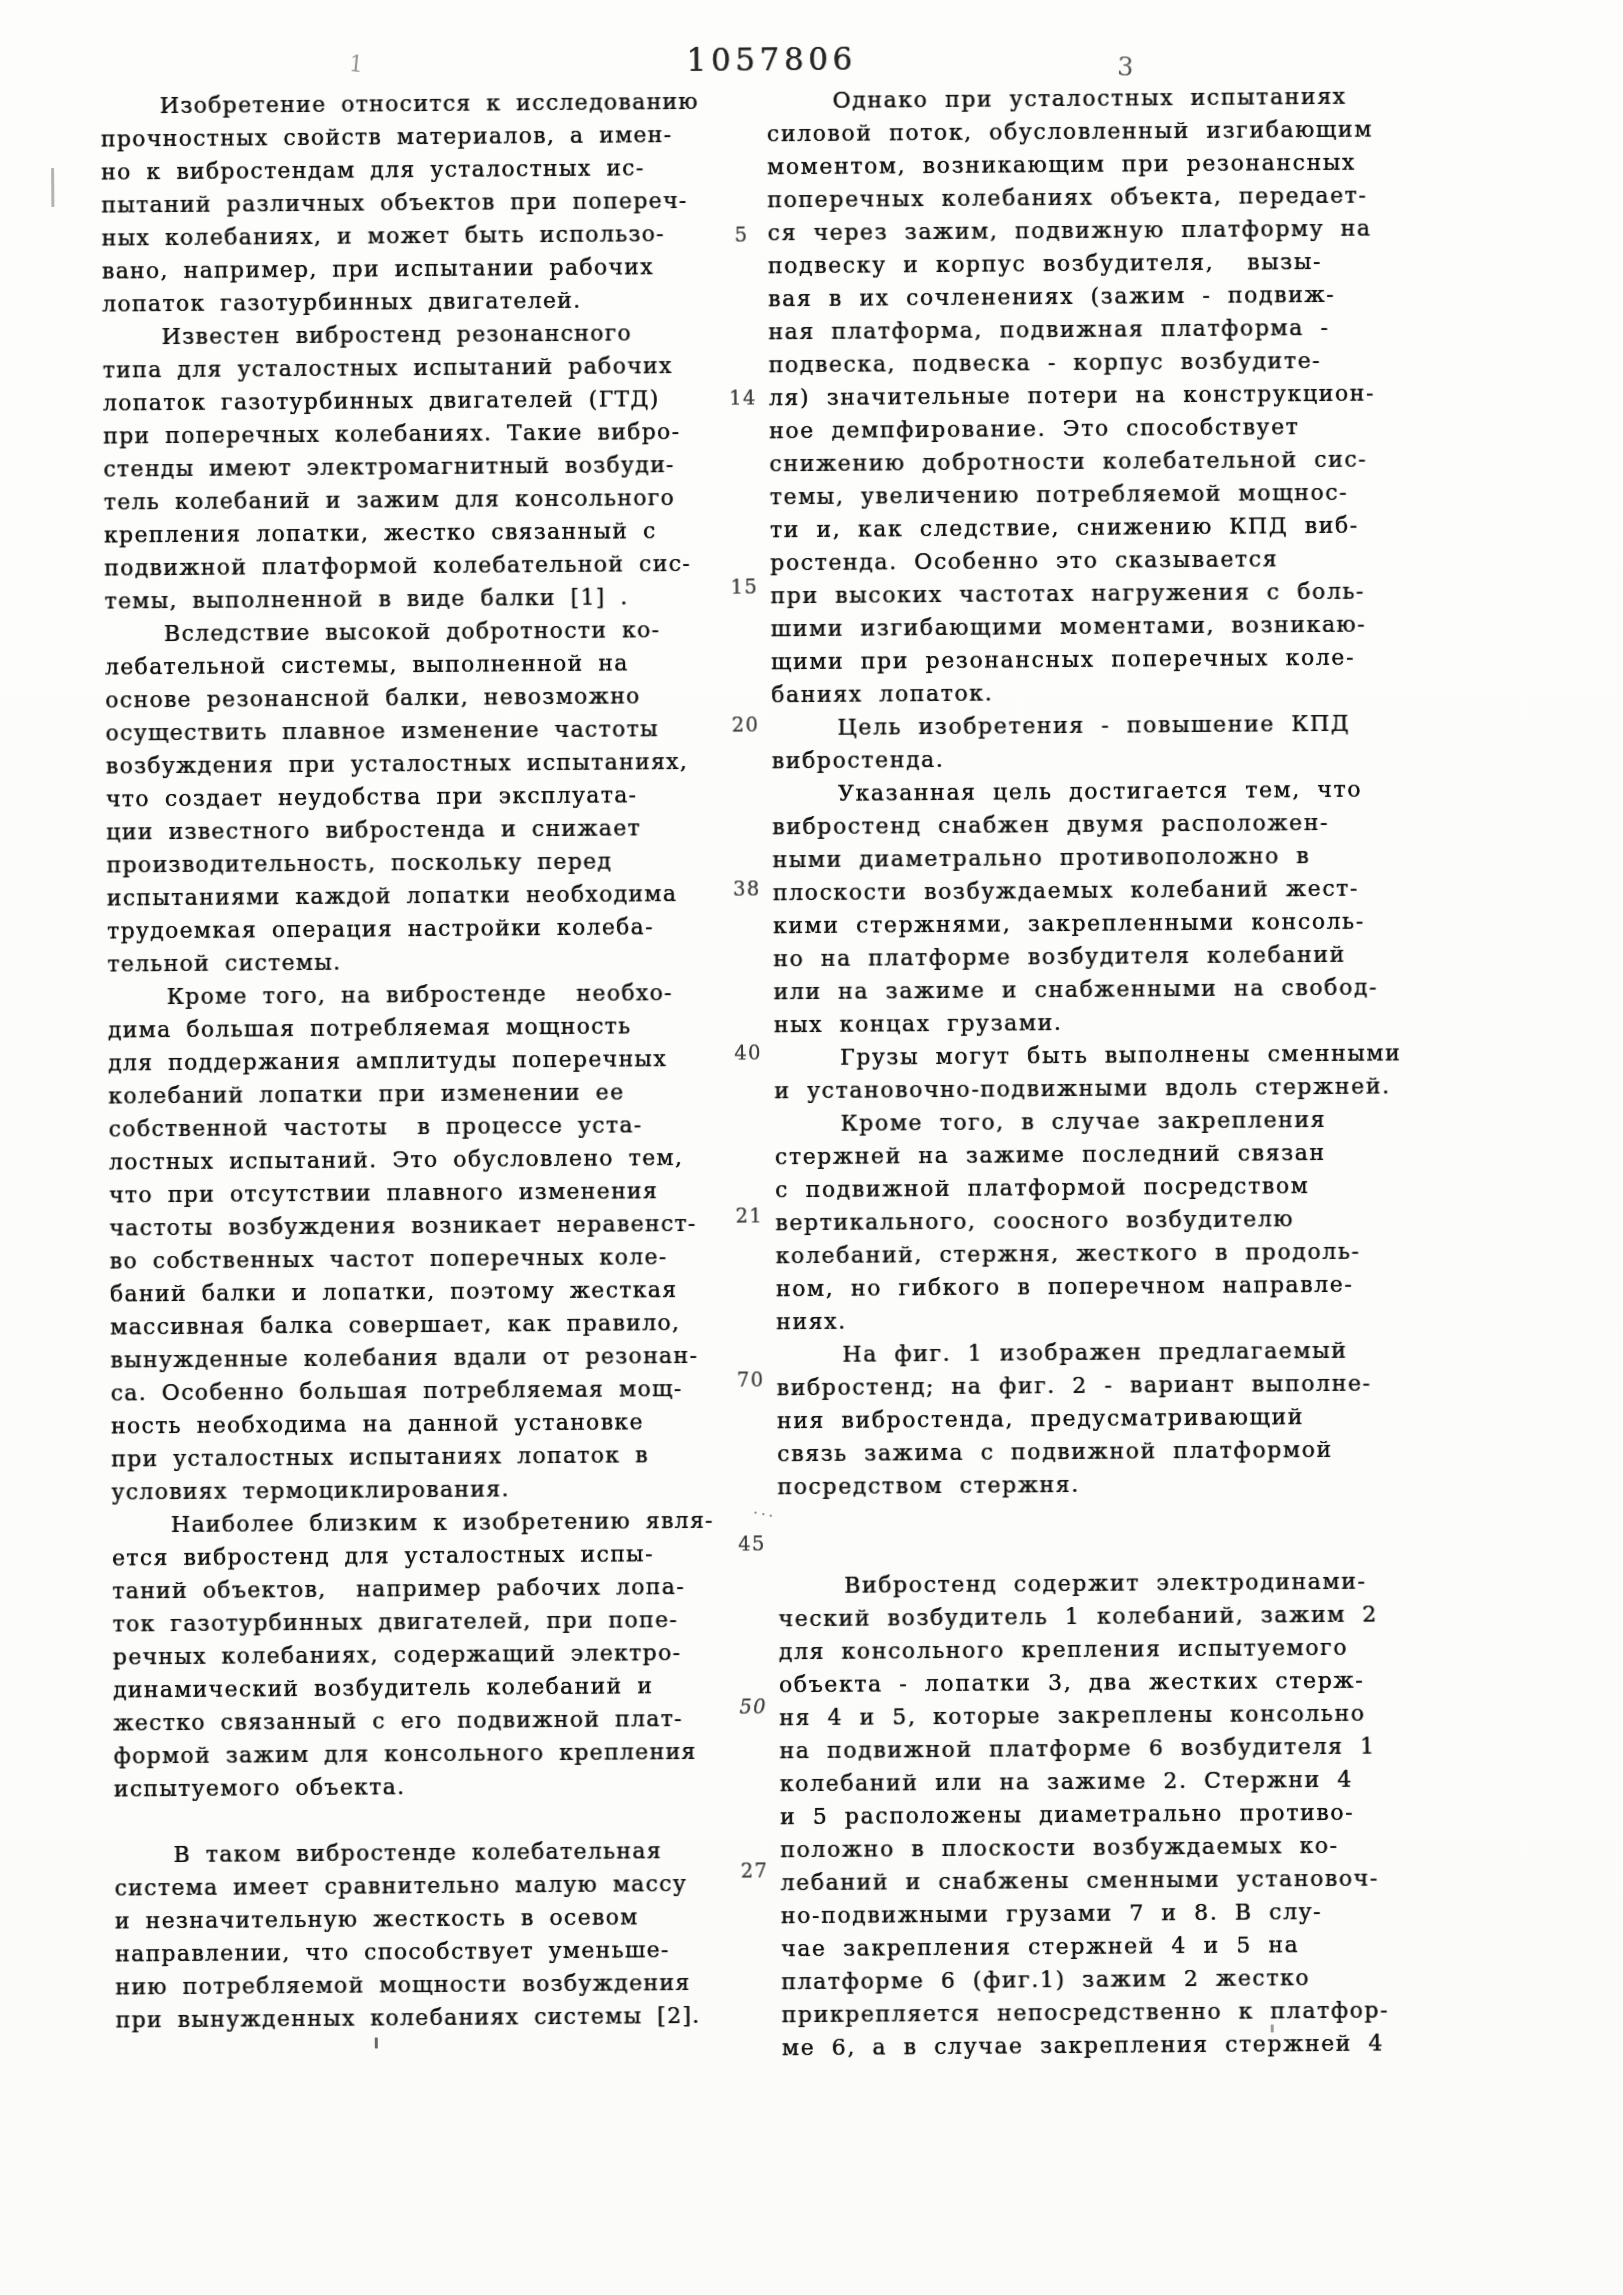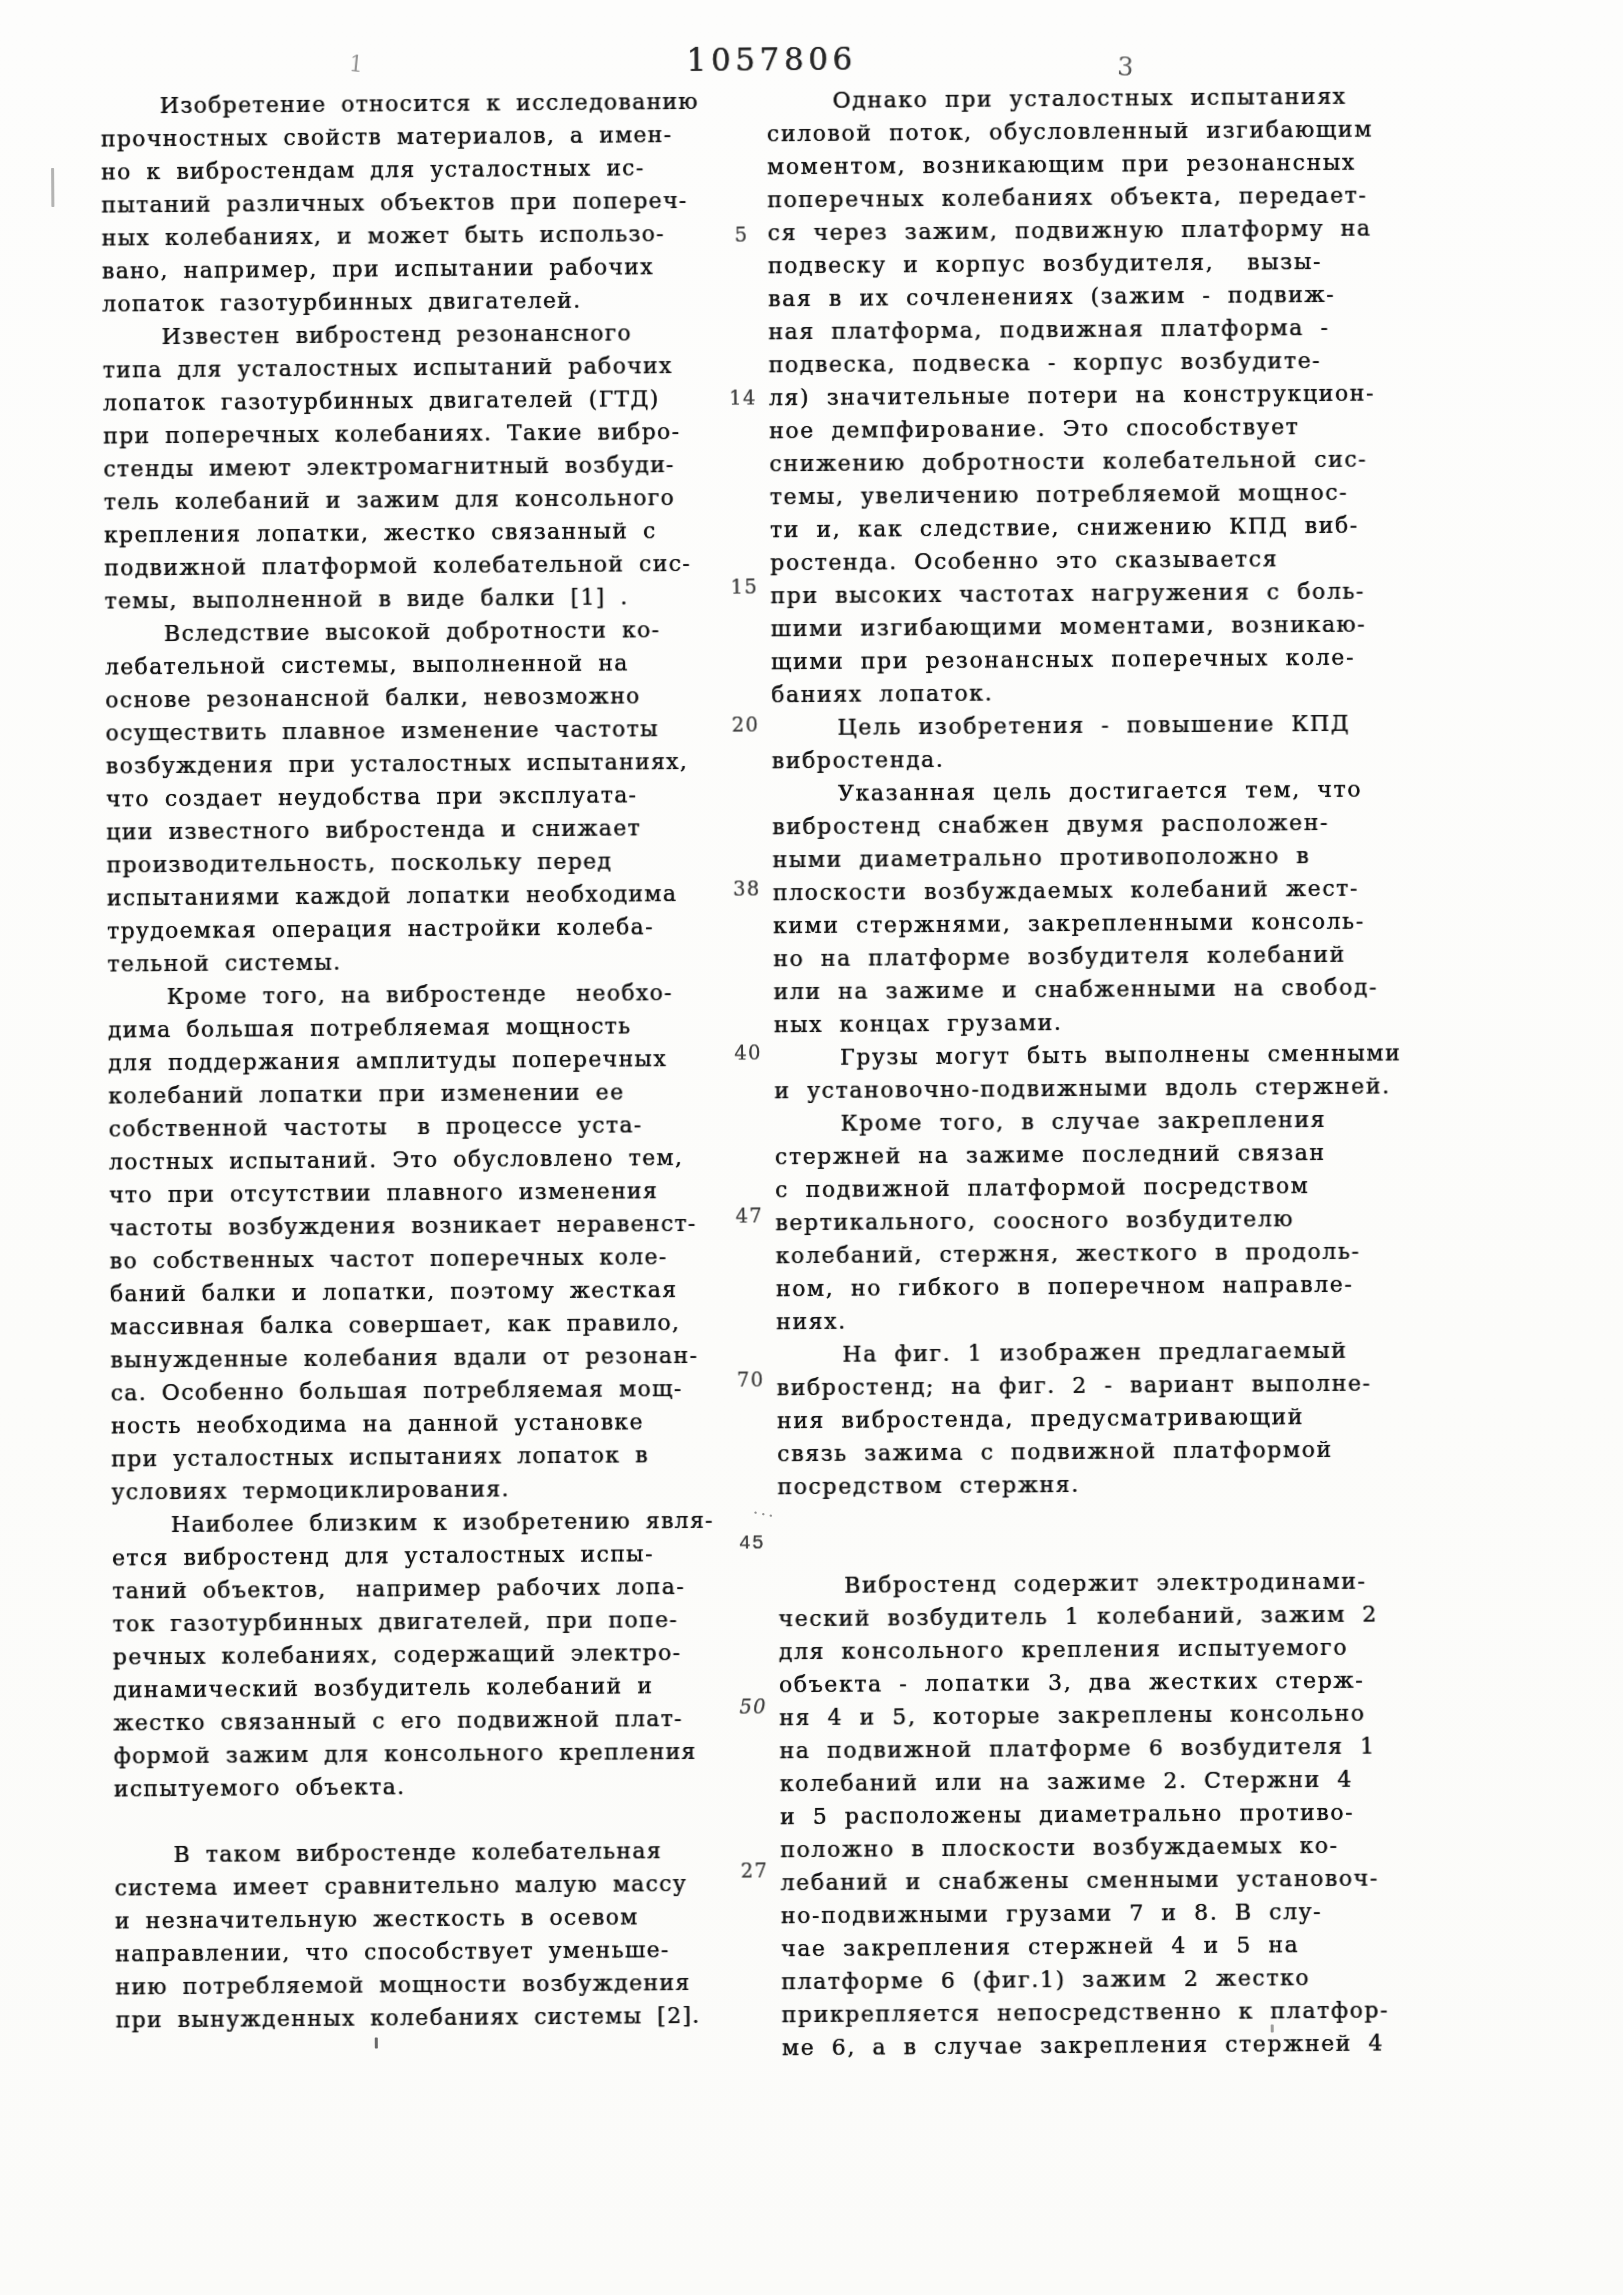--- a/index.html
+++ b/index.html
@@ -85,23 +85,23 @@
 
     <div class="col col-left"><div class="ln">    Изобретение относится к исследованию</div><div class="ln">прочностных свойств материалов, а имен-</div><div class="ln">но к вибростендам для усталостных ис-</div><div class="ln">пытаний различных объектов при попереч-</div><div class="ln">ных колебаниях, и может быть использо-</div><div class="ln">вано, например, при испытании рабочих</div><div class="ln">лопаток газотурбинных двигателей.</div><div class="ln">    Известен вибростенд резонансного</div><div class="ln">типа для усталостных испытаний рабочих</div><div class="ln">лопаток газотурбинных двигателей (ГТД)</div><div class="ln">при поперечных колебаниях. Такие вибро-</div><div class="ln">стенды имеют электромагнитный возбуди-</div><div class="ln">тель колебаний и зажим для консольного</div><div class="ln">крепления лопатки, жестко связанный с</div><div class="ln">подвижной платформой колебательной сис-</div><div class="ln">темы, выполненной в виде балки [1] .</div><div class="ln">    Вследствие высокой добротности ко-</div><div class="ln">лебательной системы, выполненной на</div><div class="ln">основе резонансной балки, невозможно</div><div class="ln">осуществить плавное изменение частоты</div><div class="ln">возбуждения при усталостных испытаниях,</div><div class="ln">что создает неудобства при эксплуата-</div><div class="ln">ции известного вибростенда и снижает</div><div class="ln">производительность, поскольку перед</div><div class="ln">испытаниями каждой лопатки необходима</div><div class="ln">трудоемкая операция настройки колеба-</div><div class="ln">тельной системы.</div><div class="ln">    Кроме того, на вибростенде  необхо-</div><div class="ln">дима большая потребляемая мощность</div><div class="ln">для поддержания амплитуды поперечных</div><div class="ln">колебаний лопатки при изменении ее</div><div class="ln">собственной частоты  в процессе уста-</div><div class="ln">лостных испытаний. Это обусловлено тем,</div><div class="ln">что при отсутствии плавного изменения</div><div class="ln">частоты возбуждения возникает неравенст-</div><div class="ln">во собственных частот поперечных коле-</div><div class="ln">баний балки и лопатки, поэтому жесткая</div><div class="ln">массивная балка совершает, как правило,</div><div class="ln">вынужденные колебания вдали от резонан-</div><div class="ln">са. Особенно большая потребляемая мощ-</div><div class="ln">ность необходима на данной установке</div><div class="ln">при усталостных испытаниях лопаток в</div><div class="ln">условиях термоциклирования.</div><div class="ln">    Наиболее близким к изобретению явля-</div><div class="ln">ется вибростенд для усталостных испы-</div><div class="ln">таний объектов,  например рабочих лопа-</div><div class="ln">ток газотурбинных двигателей, при попе-</div><div class="ln">речных колебаниях, содержащий электро-</div><div class="ln">динамический возбудитель колебаний и</div><div class="ln">жестко связанный с его подвижной плат-</div><div class="ln">формой зажим для консольного крепления</div><div class="ln">испытуемого объекта.</div><div class="ln"></div><div class="ln">    В таком вибростенде колебательная</div><div class="ln">система имеет сравнительно малую массу</div><div class="ln">и незначительную жесткость в осевом</div><div class="ln">направлении, что способствует уменьше-</div><div class="ln">нию потребляемой мощности возбуждения</div><div class="ln">при вынужденных колебаниях системы [2].</div></div>
 
     <div class="gutter">
         <div class="num" style="top: 223px;">5</div>
         <div class="num" style="top: 386px;">14</div>
         <div class="num" style="top: 550px; margin-top: 25px;">15</div>
         <div class="num" style="top: 713px;">20</div>
         <div class="num" style="top: 877px;">38</div>
         <div class="num" style="top: 1041px;">40</div>
-        <div class="num" style="top: 1204px;">47</div>
+        <div class="num" style="top: 1204px;">21</div>
         <div class="num" style="top: 1368px;">70</div>
-        <div class="num" style="top: 1532px; font-family: Liberation Mono, monospace;">45</div>
+        <div class="num" style="top: 1532px;">45</div>
         <div class="num" style="top: 1695px; font-style: italic;">50</div>
         <div class="num" style="top: 1859px;">27</div>
       </div>
 
     <div class="col col-right"><div class="ln">    Однако при усталостных испытаниях</div><div class="ln">силовой поток, обусловленный изгибающим</div><div class="ln">моментом, возникающим при резонансных</div><div class="ln">поперечных колебаниях объекта, передает-</div><div class="ln">ся через зажим, подвижную платформу на</div><div class="ln">подвеску и корпус возбудителя,  вызы-</div><div class="ln">вая в их сочленениях (зажим - подвиж-</div><div class="ln">ная платформа, подвижная платформа -</div><div class="ln">подвеска, подвеска - корпус возбудите-</div><div class="ln">ля) значительные потери на конструкцион-</div><div class="ln">ное демпфирование. Это способствует</div><div class="ln">снижению добротности колебательной сис-</div><div class="ln">темы, увеличению потребляемой мощнос-</div><div class="ln">ти и, как следствие, снижению КПД виб-</div><div class="ln">ростенда. Особенно это сказывается</div><div class="ln">при высоких частотах нагружения с боль-</div><div class="ln">шими изгибающими моментами, возникаю-</div><div class="ln">щими при резонансных поперечных коле-</div><div class="ln">баниях лопаток.</div><div class="ln">    Цель изобретения - повышение КПД</div><div class="ln">вибростенда.</div><div class="ln">    Указанная цель достигается тем, что</div><div class="ln">вибростенд снабжен двумя расположен-</div><div class="ln">ными диаметрально противоположно в</div><div class="ln">плоскости возбуждаемых колебаний жест-</div><div class="ln">кими стержнями, закрепленными консоль-</div><div class="ln">но на платформе возбудителя колебаний</div><div class="ln">или на зажиме и снабженными на свобод-</div><div class="ln">ных концах грузами.</div><div class="ln">    Грузы могут быть выполнены сменными</div><div class="ln">и установочно-подвижными вдоль стержней.</div><div class="ln">    Кроме того, в случае закрепления</div><div class="ln">стержней на зажиме последний связан</div><div class="ln">с подвижной платформой посредством</div><div class="ln">вертикального, соосного возбудителю</div><div class="ln">колебаний, стержня, жесткого в продоль-</div><div class="ln">ном, но гибкого в поперечном направле-</div><div class="ln">ниях.</div><div class="ln">    На фиг. 1 изображен предлагаемый</div><div class="ln">вибростенд; на фиг. 2 - вариант выполне-</div><div class="ln">ния вибростенда, предусматривающий</div><div class="ln">связь зажима с подвижной платформой</div><div class="ln">посредством стержня.</div><div class="ln"></div><div class="ln"></div><div class="ln">    Вибростенд содержит электродинами-</div><div class="ln">ческий возбудитель 1 колебаний, зажим 2</div><div class="ln">для консольного крепления испытуемого</div><div class="ln">объекта - лопатки 3, два жестких стерж-</div><div class="ln">ня 4 и 5, которые закреплены консольно</div><div class="ln">на подвижной платформе 6 возбудителя 1</div><div class="ln">колебаний или на зажиме 2. Стержни 4</div><div class="ln">и 5 расположены диаметрально противо-</div><div class="ln">положно в плоскости возбуждаемых ко-</div><div class="ln">лебаний и снабжены сменными установоч-</div><div class="ln">но-подвижными грузами 7 и 8. В слу-</div><div class="ln">чае закрепления стержней 4 и 5 на</div><div class="ln">платформе 6 (фиг.1) зажим 2 жестко</div><div class="ln">прикрепляется непосредственно к платфор-</div><div class="ln">ме 6, а в случае закрепления стержней 4</div></div>
 
     <div class="gap-mark">...</div>
 
     <div class="speck speck-1"></div>
     <div class="speck speck-2"></div>

